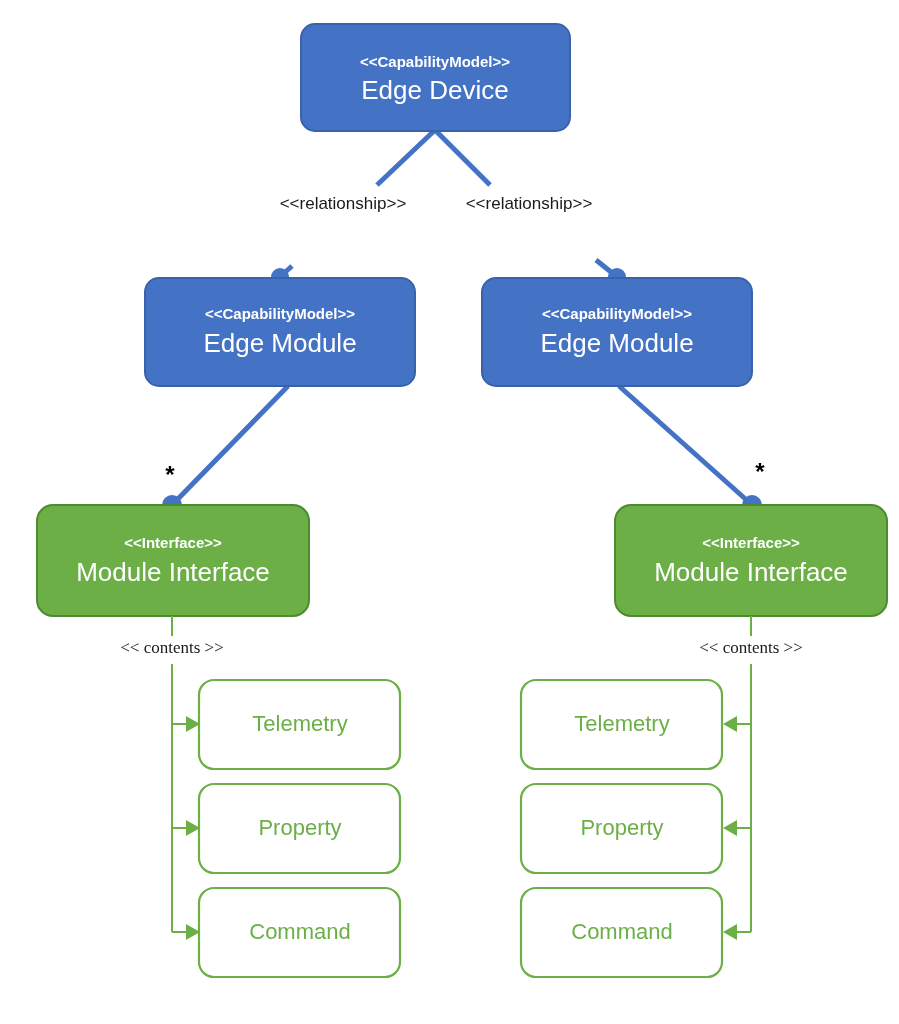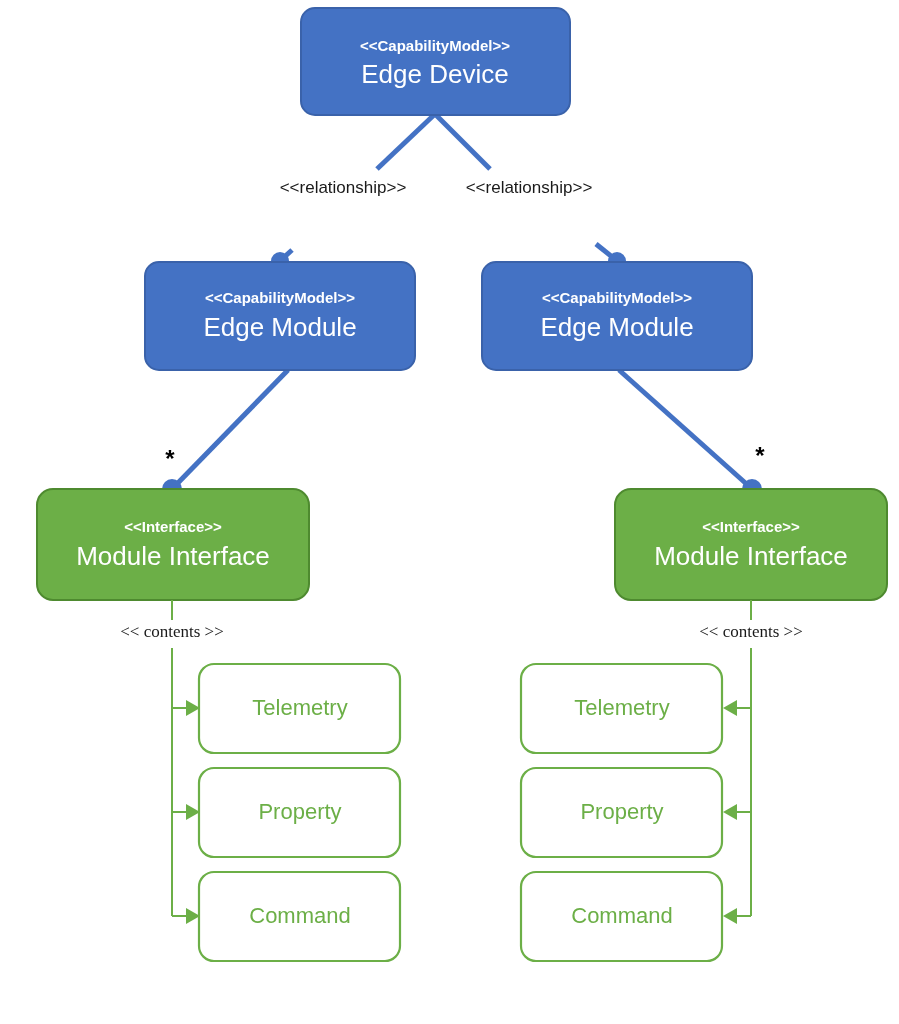--- a/index.html
+++ b/index.html
@@ -10,20 +10,21 @@
   body {
     width: 899px;
     height: 1024px;
     font-family: "Liberation Sans", sans-serif;
     overflow: hidden;
   }
   #diagram-root {
     position: relative;
     width: 899px;
     height: 776px;
+    margin-top: 16px;
   }
   svg#diagram {
     display: block;
     width: 899px;
     height: 1024px;
   }
   .node-box {
     stroke-width: 2;
   }
   .node-blue {

